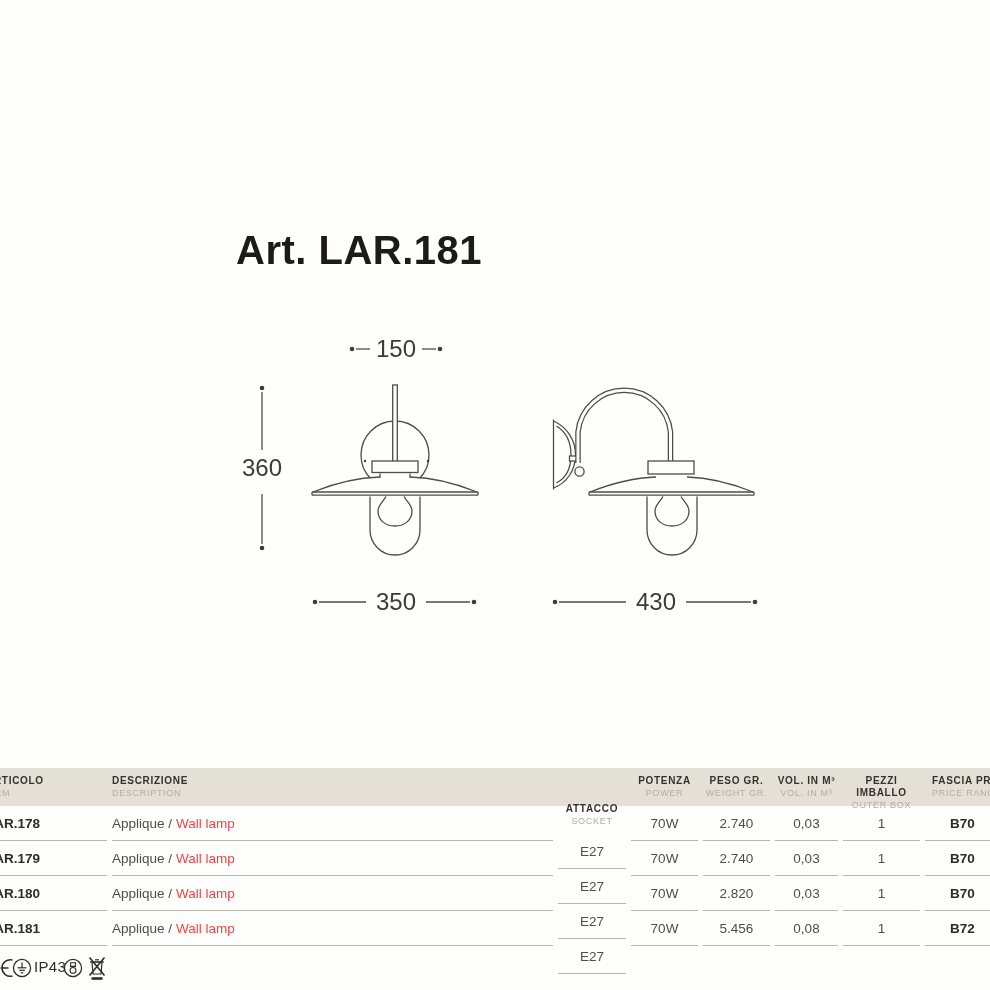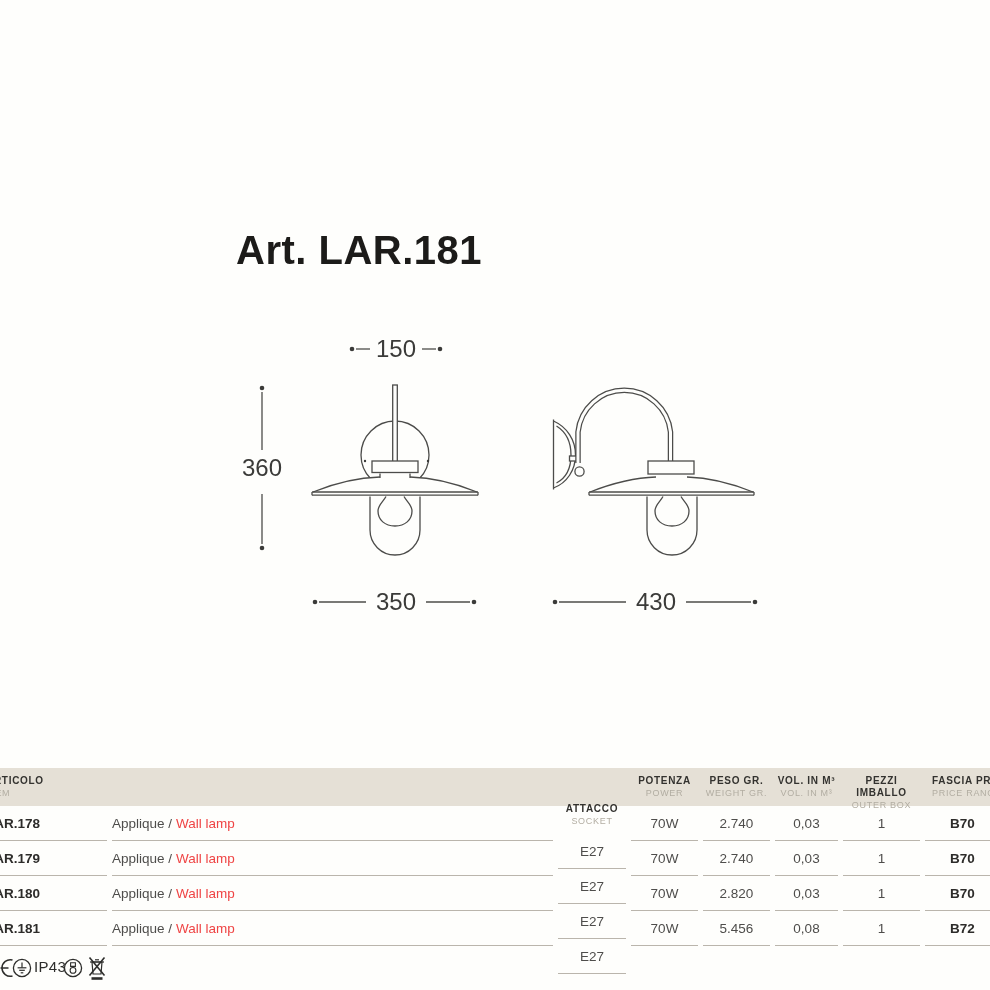--- a/index.html
+++ b/index.html
@@ -137,20 +137,22 @@
       <circle class="dot" cx="755" cy="602" r="2.3"></circle>
     </g>
   </svg>
 
   <div class="thead">
     <div class="hcell c-art">
       <div class="h-it">ARTICOLO</div>
       <div class="h-en">ITEM</div>
     </div>
     <div class="hcell c-desc">
+      <div class="h-it">DESCRIZIONE</div>
+      <div class="h-en">DESCRIPTION</div>
     </div>
     <div class="hcell c-att">
       <div class="h-it">ATTACCO</div>
       <div class="h-en">SOCKET</div>
     </div>
     <div class="hcell c-pot">
       <div class="h-it">POTENZA</div>
       <div class="h-en">POWER</div>
     </div>
     <div class="hcell c-peso">

